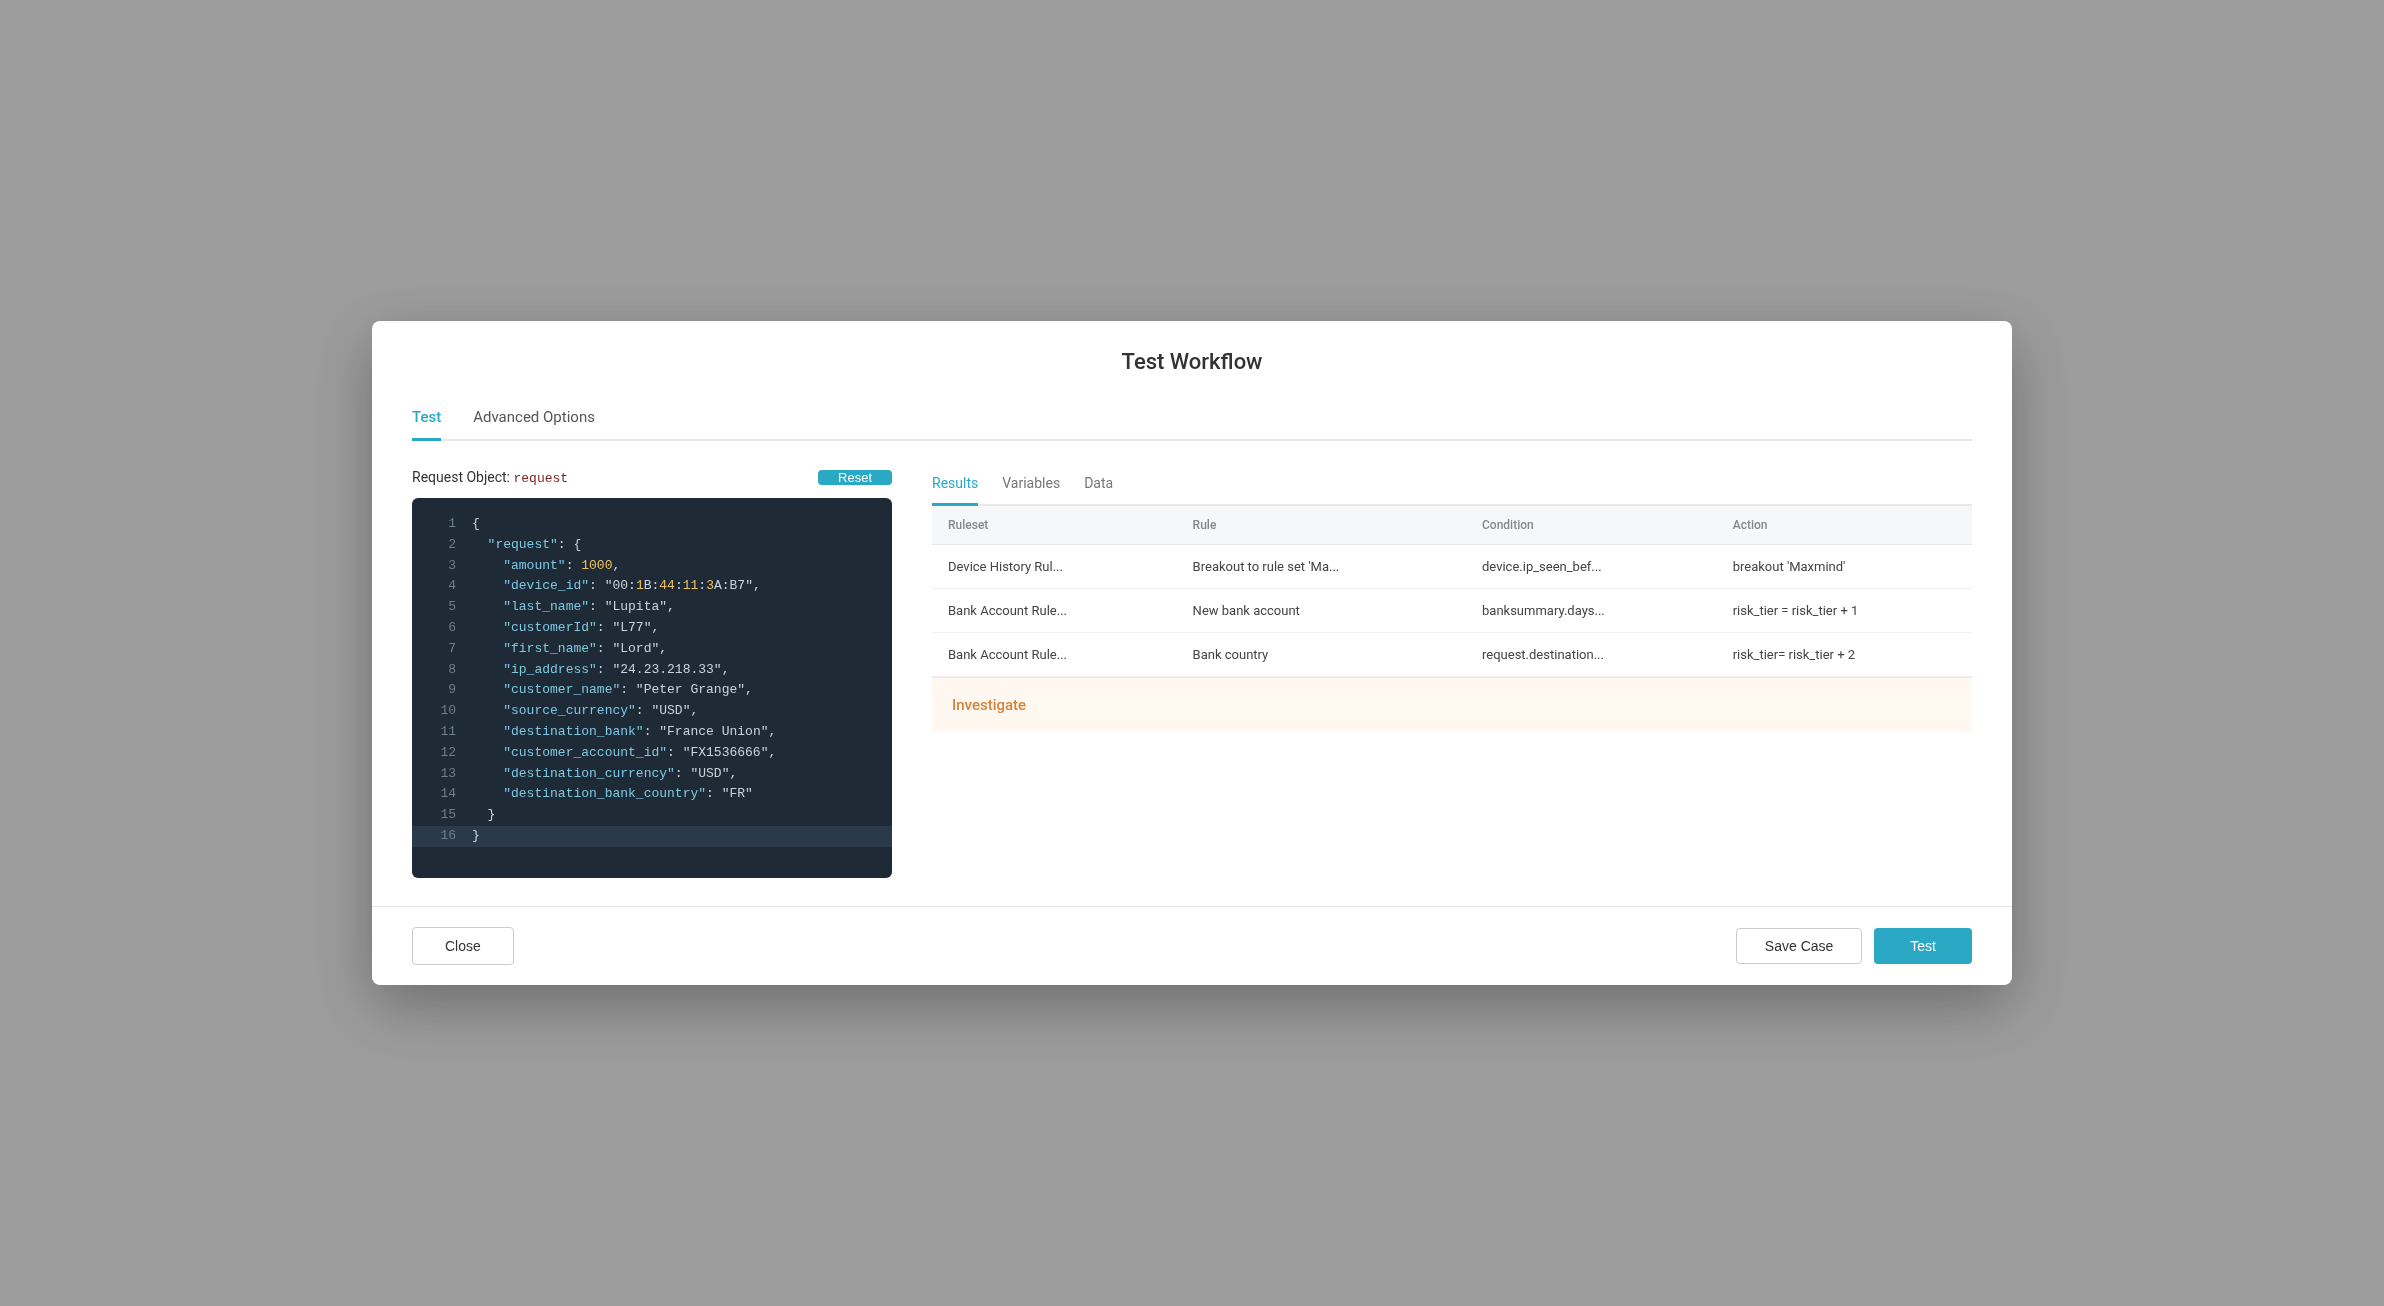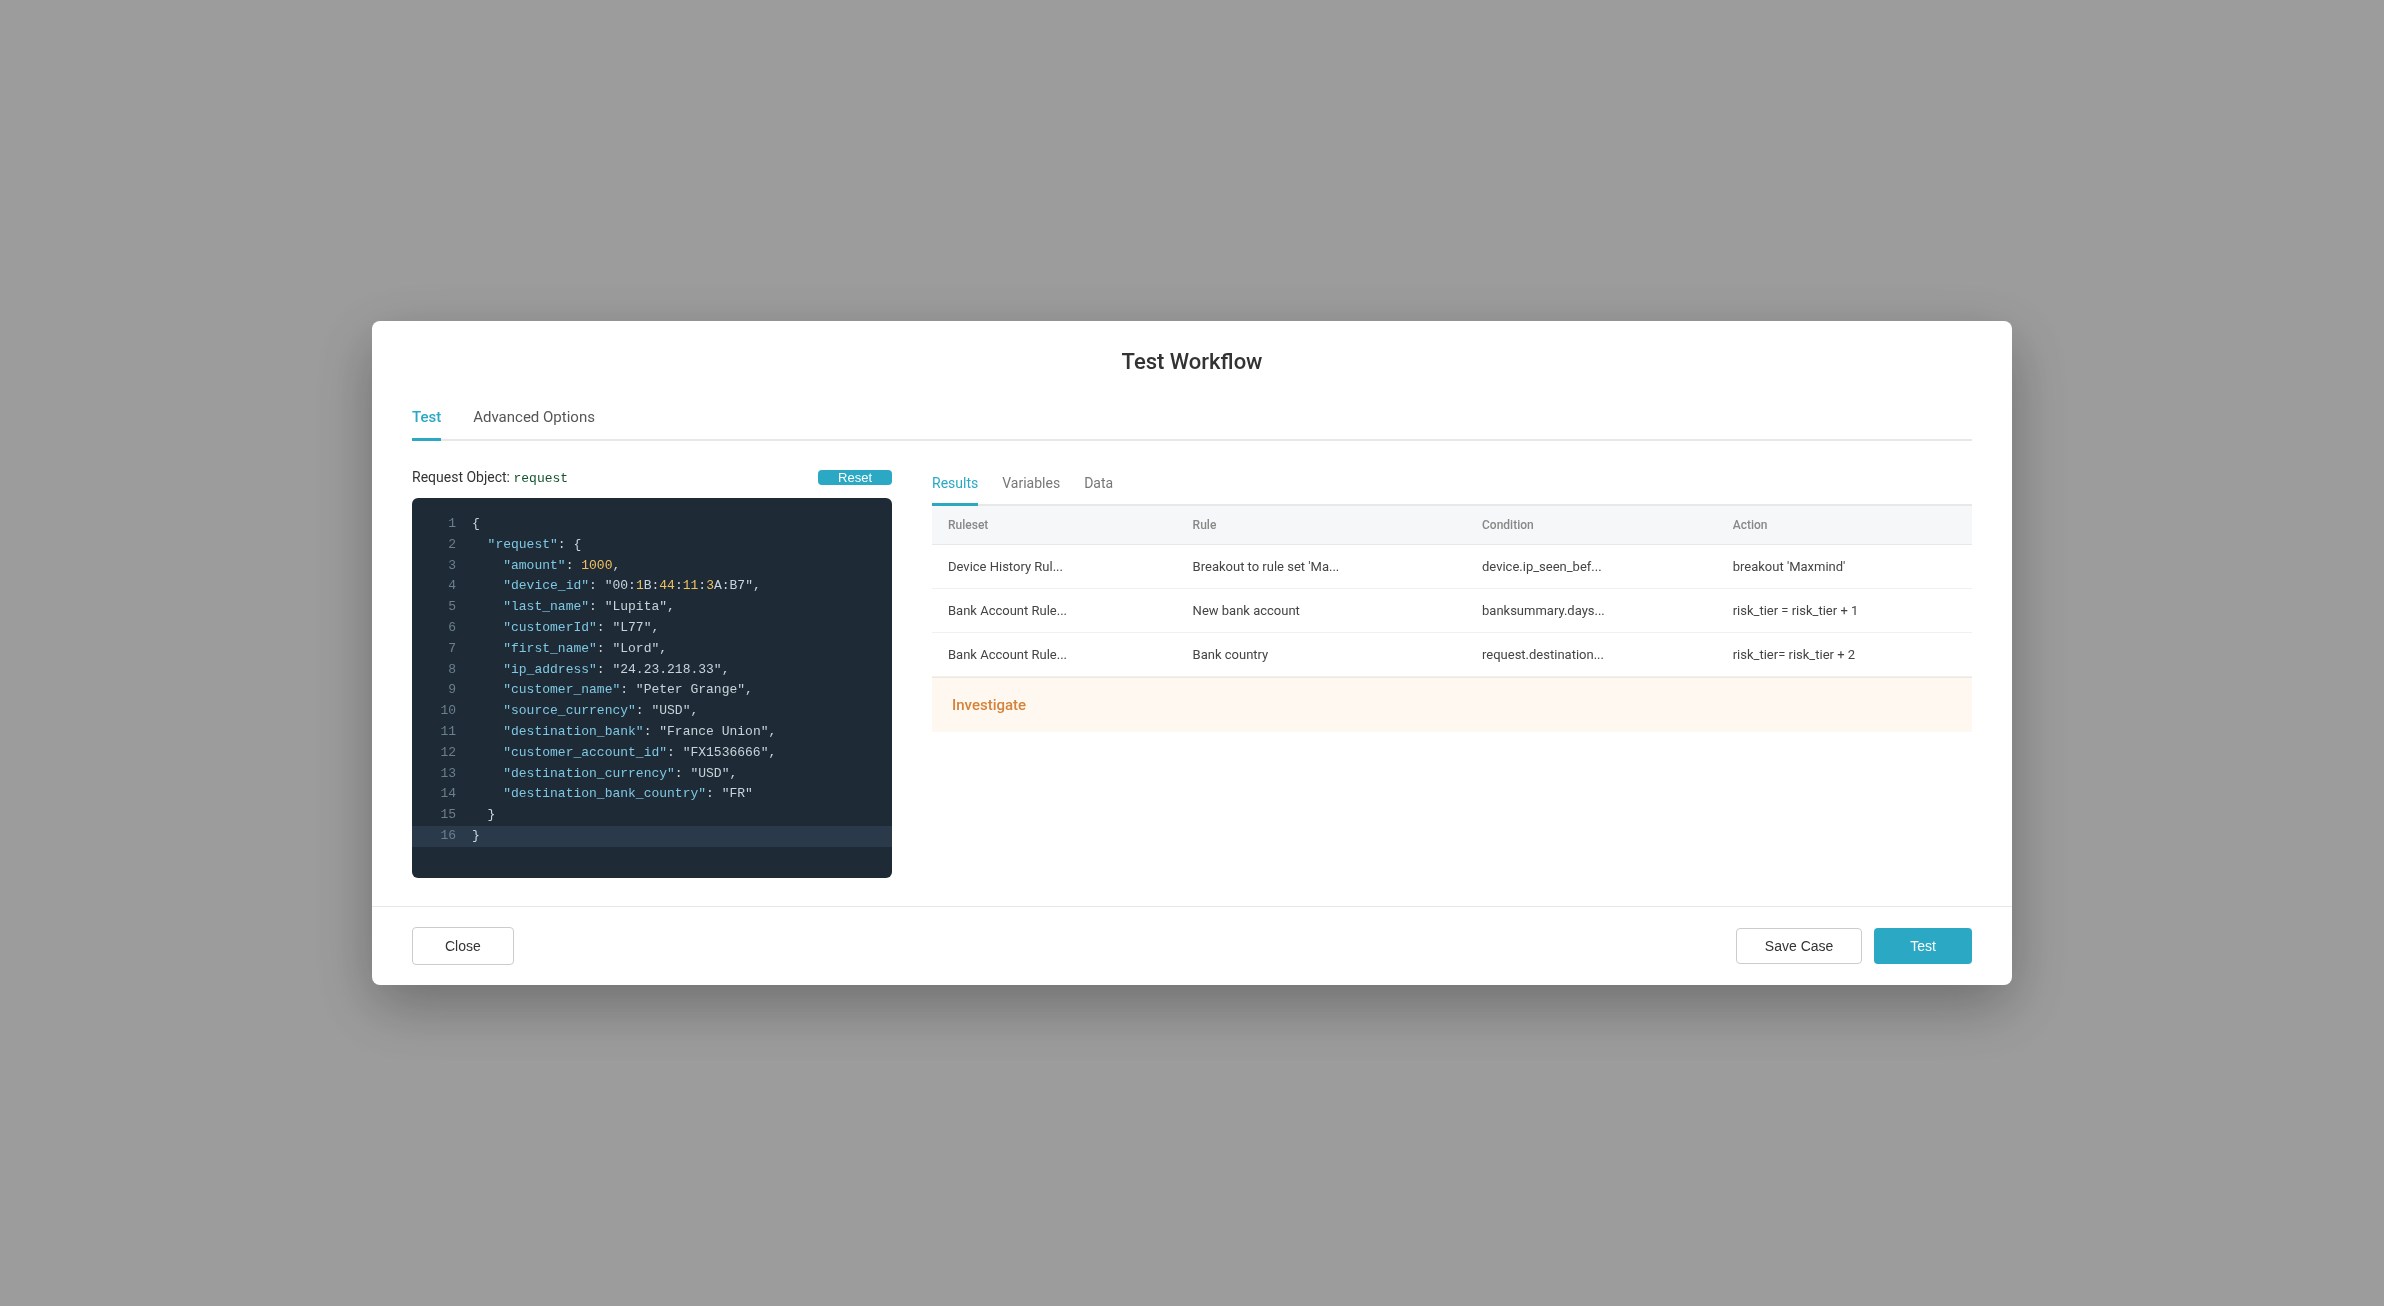--- a/index.html
+++ b/index.html
@@ -91,21 +91,21 @@
       justify-content: space-between;
     }
 
     .request-label-text {
       color: #333;
     }
 
     .request-label-text code {
       font-family: 'Courier New', monospace;
       font-size: 13px;
-      color: #14532d;
+      color: #7f1d1d;
     }
 
     .reset-button {
       background: #2aa8c4;
       color: white;
       border: none;
       border-radius: 4px;
       padding: 0 20px;
       font-size: 13px;
       cursor: pointer;

